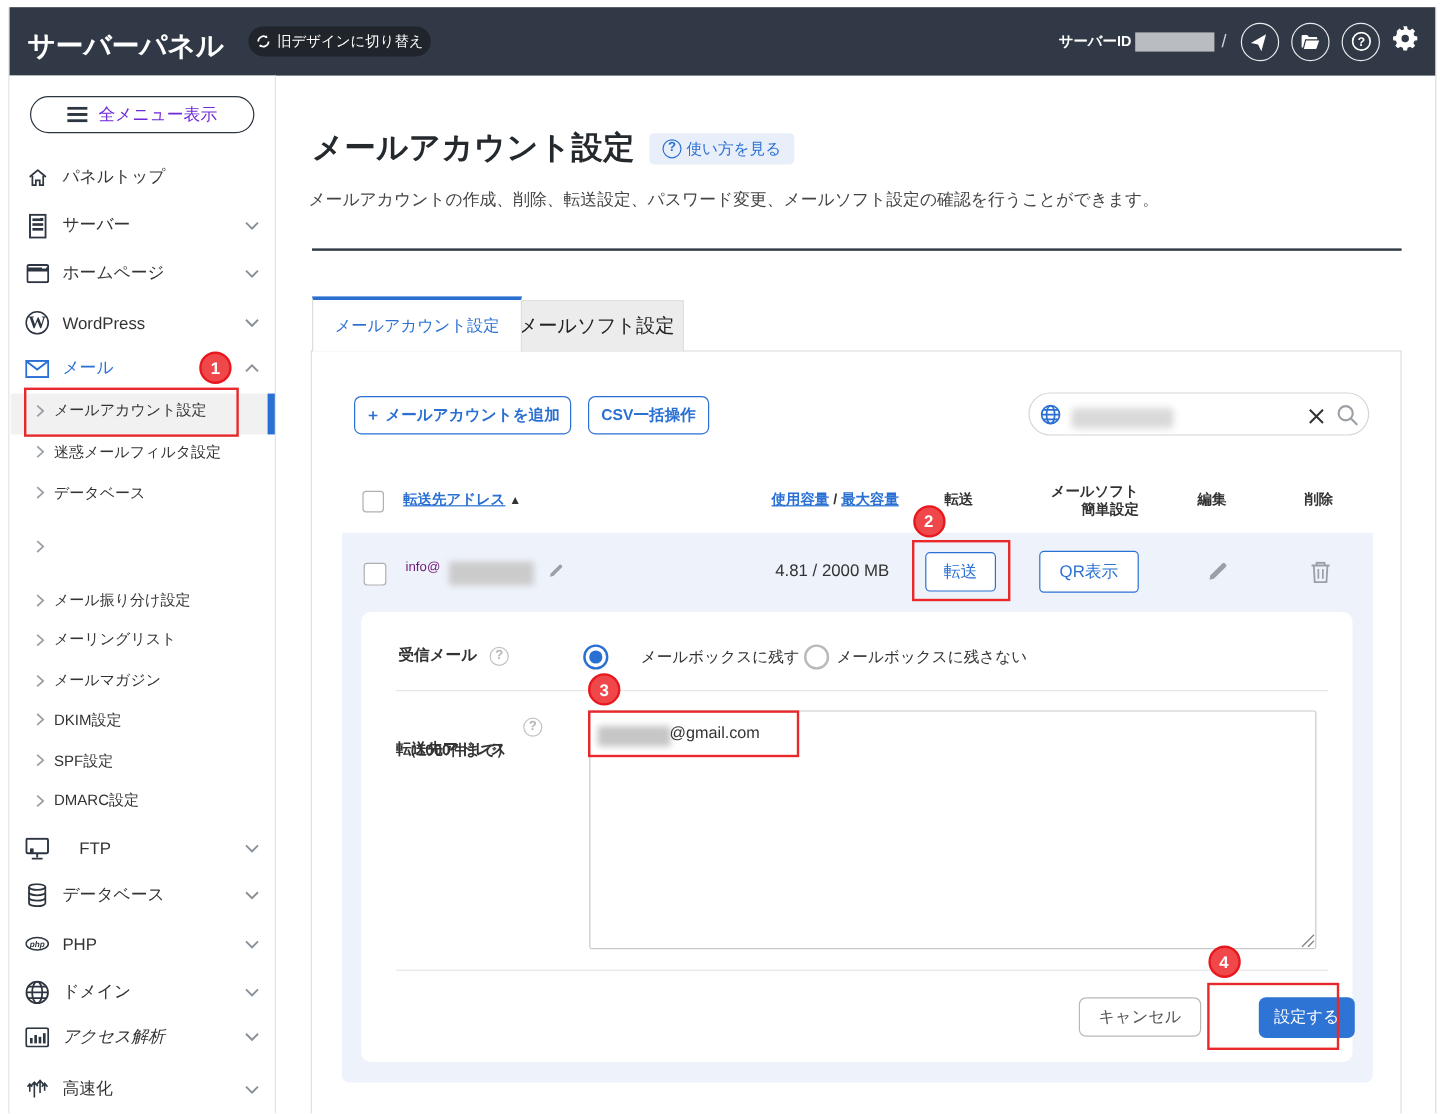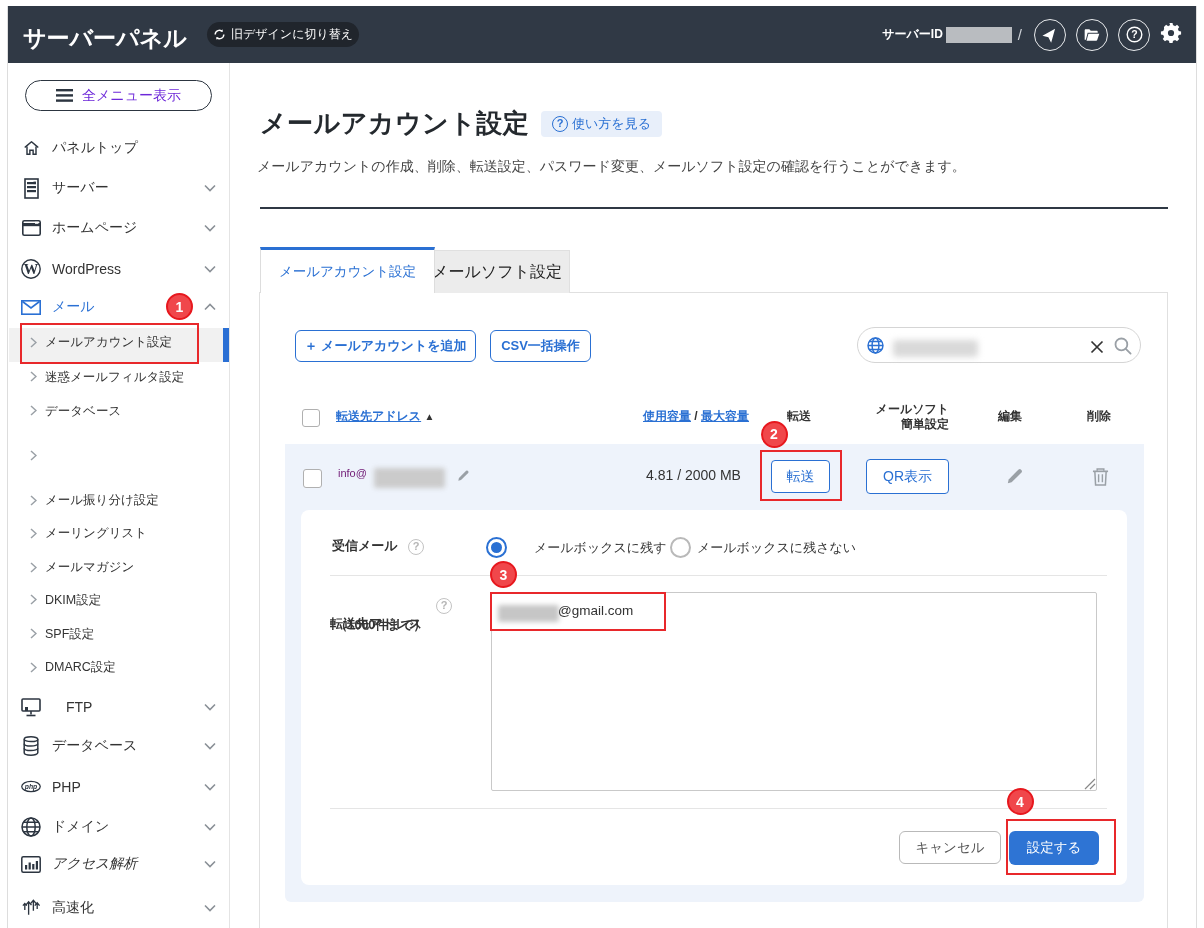--- a/index.html
+++ b/index.html
@@ -55,21 +55,21 @@
 .panel{position:absolute;left:41px;top:217px;width:826px;height:375px;background:#fff;border-radius:8px;}
 
 .plabel{font-size:13px;font-weight:bold;color:#333;white-space:nowrap;}
 .qmark{display:inline-block;width:16px;height:16px;border-radius:50%;border:1.5px solid #c3c3c3;color:#b5b5b5;font-size:11px;font-weight:bold;text-align:center;line-height:13px;box-sizing:border-box;}
 .radio-on{position:absolute;width:21px;height:21px;border-radius:50%;border:2px solid #2a70d3;box-sizing:border-box;background:#fff;}
 .radio-on::after{content:"";position:absolute;left:3px;top:3px;width:11px;height:11px;border-radius:50%;background:#2a70d3;}
 .radio-off{position:absolute;width:21px;height:21px;border-radius:50%;border:2px solid #b9b9b9;box-sizing:border-box;background:#fff;}
 .psep{position:absolute;left:29px;width:777px;height:1px;background:#e5e5e5;}
 .txtarea{position:absolute;left:190px;top:82px;width:606px;height:199px;border:1px solid #c9c9c9;box-sizing:border-box;background:#fff;border-radius:2px;}
 .btn-cancel{position:absolute;left:598px;top:321px;width:102px;height:33px;border:1px solid #b9b9b9;border-radius:6px;box-sizing:border-box;color:#555;font-size:13.5px;display:flex;align-items:center;justify-content:center;background:#fff;}
-.btn-blue{position:absolute;left:708px;top:321px;width:90px;height:34px;background:#2e74d4;border-radius:6px;color:#fff;font-size:13.5px;display:flex;align-items:center;justify-content:center;}
+.btn-blue{position:absolute;left:748px;top:321px;width:80px;height:34px;background:#2e74d4;border-radius:6px;color:#fff;font-size:13.5px;display:flex;align-items:center;justify-content:center;}
 </style>
 </head>
 <body>
 <div class="frame">
 
   <div class="hdr">
     <div class="hdr-title">サーバーパネル</div>
     <div class="hdr-pill">
         <svg width="13" height="13" viewBox="0 0 24 24" fill="none" stroke="#fff" stroke-width="2.6">
           <path d="M4 12 a8 8 0 0 1 13.6-5.6"></path>

